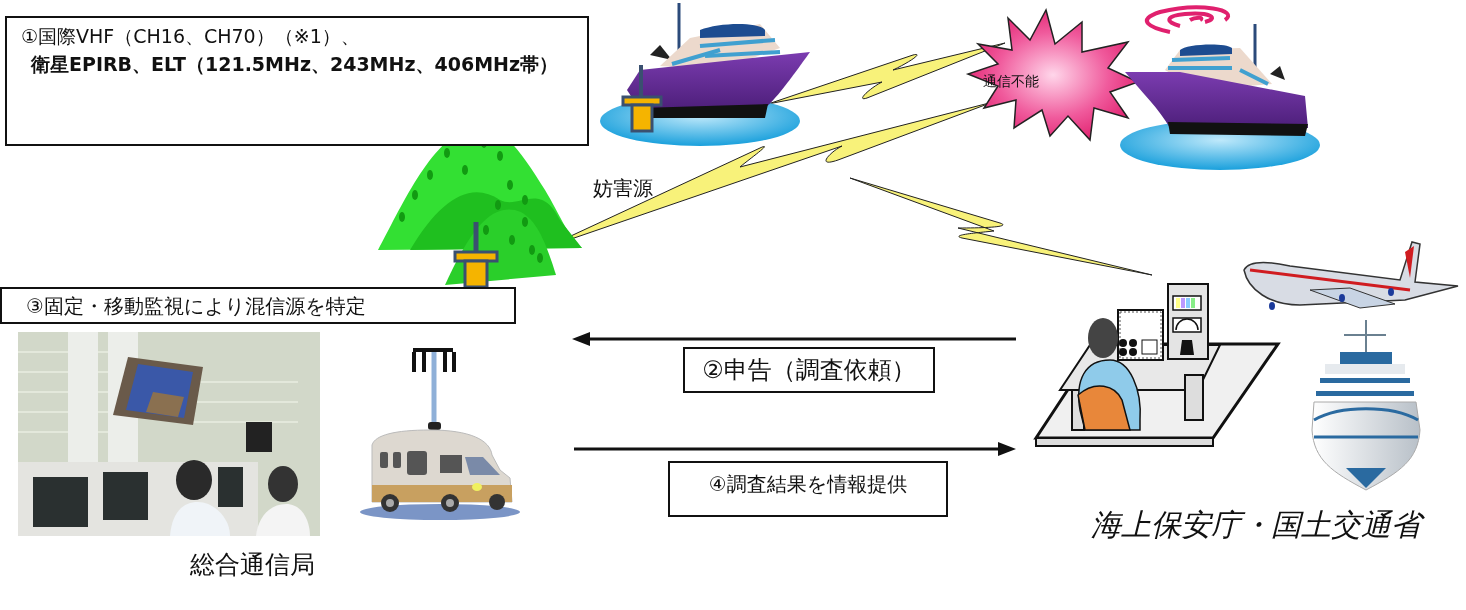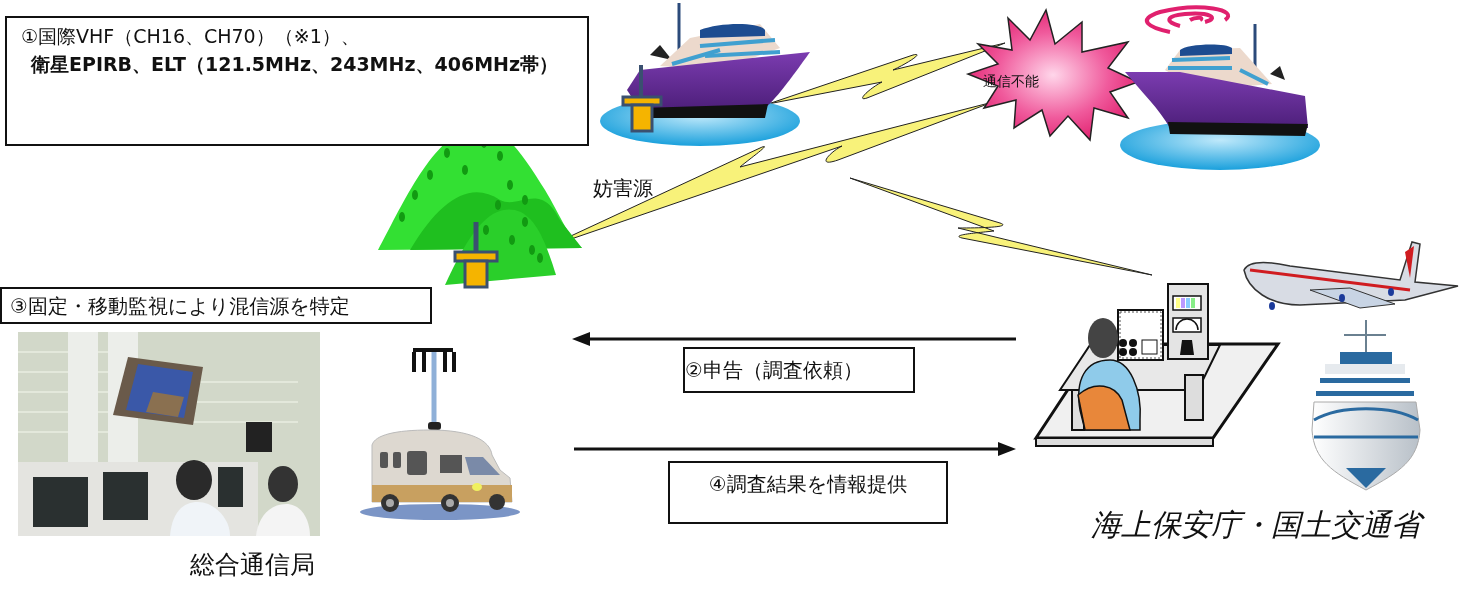--- a/index.html
+++ b/index.html
@@ -4,23 +4,23 @@
 <style>
   html, body { margin:0; padding:0; background:#ffffff; }
   body { width:1466px; height:610px; position:relative; overflow:hidden;
          font-family:"DejaVu Sans", "Liberation Sans", sans-serif; color:#111; }
   .abs { position:absolute; }
   .box { position:absolute; border:2px solid #111; background:#fff; box-sizing:border-box; }
   .txt { white-space:nowrap; }
   #note1 { left:5px; top:16px; width:584px; height:130px; padding:4px 0 0 14px; font-size:19px; line-height:28px; }
   #note1 .l2 { padding-left:10px;font-weight:bold; }
   #note1 .l3 { padding-left:22px; }
-  #note3 { left:0px; top:287px; width:432px; height:37px; padding:3px 0 0 8px; font-size:20px; line-height:28px; }
-  #note2 { left:683px; top:347px; width:232px; height:46px; font-size:20px; line-height:42px; }
-  #note4 { left:668px; top:461px; width:280px; height:63px; font-size:20px; line-height:43px; text-align:center; }
+  #note3 { left:0px; top:287px; width:516px; height:37px; padding:3px 0 0 24px; font-size:20px; line-height:28px; }
+  #note2 { left:683px; top:347px; width:252px; height:46px; font-size:24px; line-height:42px; text-align:center; }
+  #note4 { left:668px; top:461px; width:280px; height:56px; font-size:20px; line-height:43px; text-align:center; }
   #label-interference { left:549px; top:175px; font-size:20px;margin-left:44px; }
   #label-bureau { left:190px; top:548px; font-size:25px; }
   #label-coastguard { left:1091px; top:505px; font-size:30px;font-style:italic; }
   svg { position:absolute; left:0; top:0; }
   .photo { left:18px; top:332px; width:302px; height:204px; overflow:hidden; background:#cfd6cf; }
 </style>
 </head>
 <body>
 
 <svg width="1466" height="610" viewBox="0 0 1466 610">

